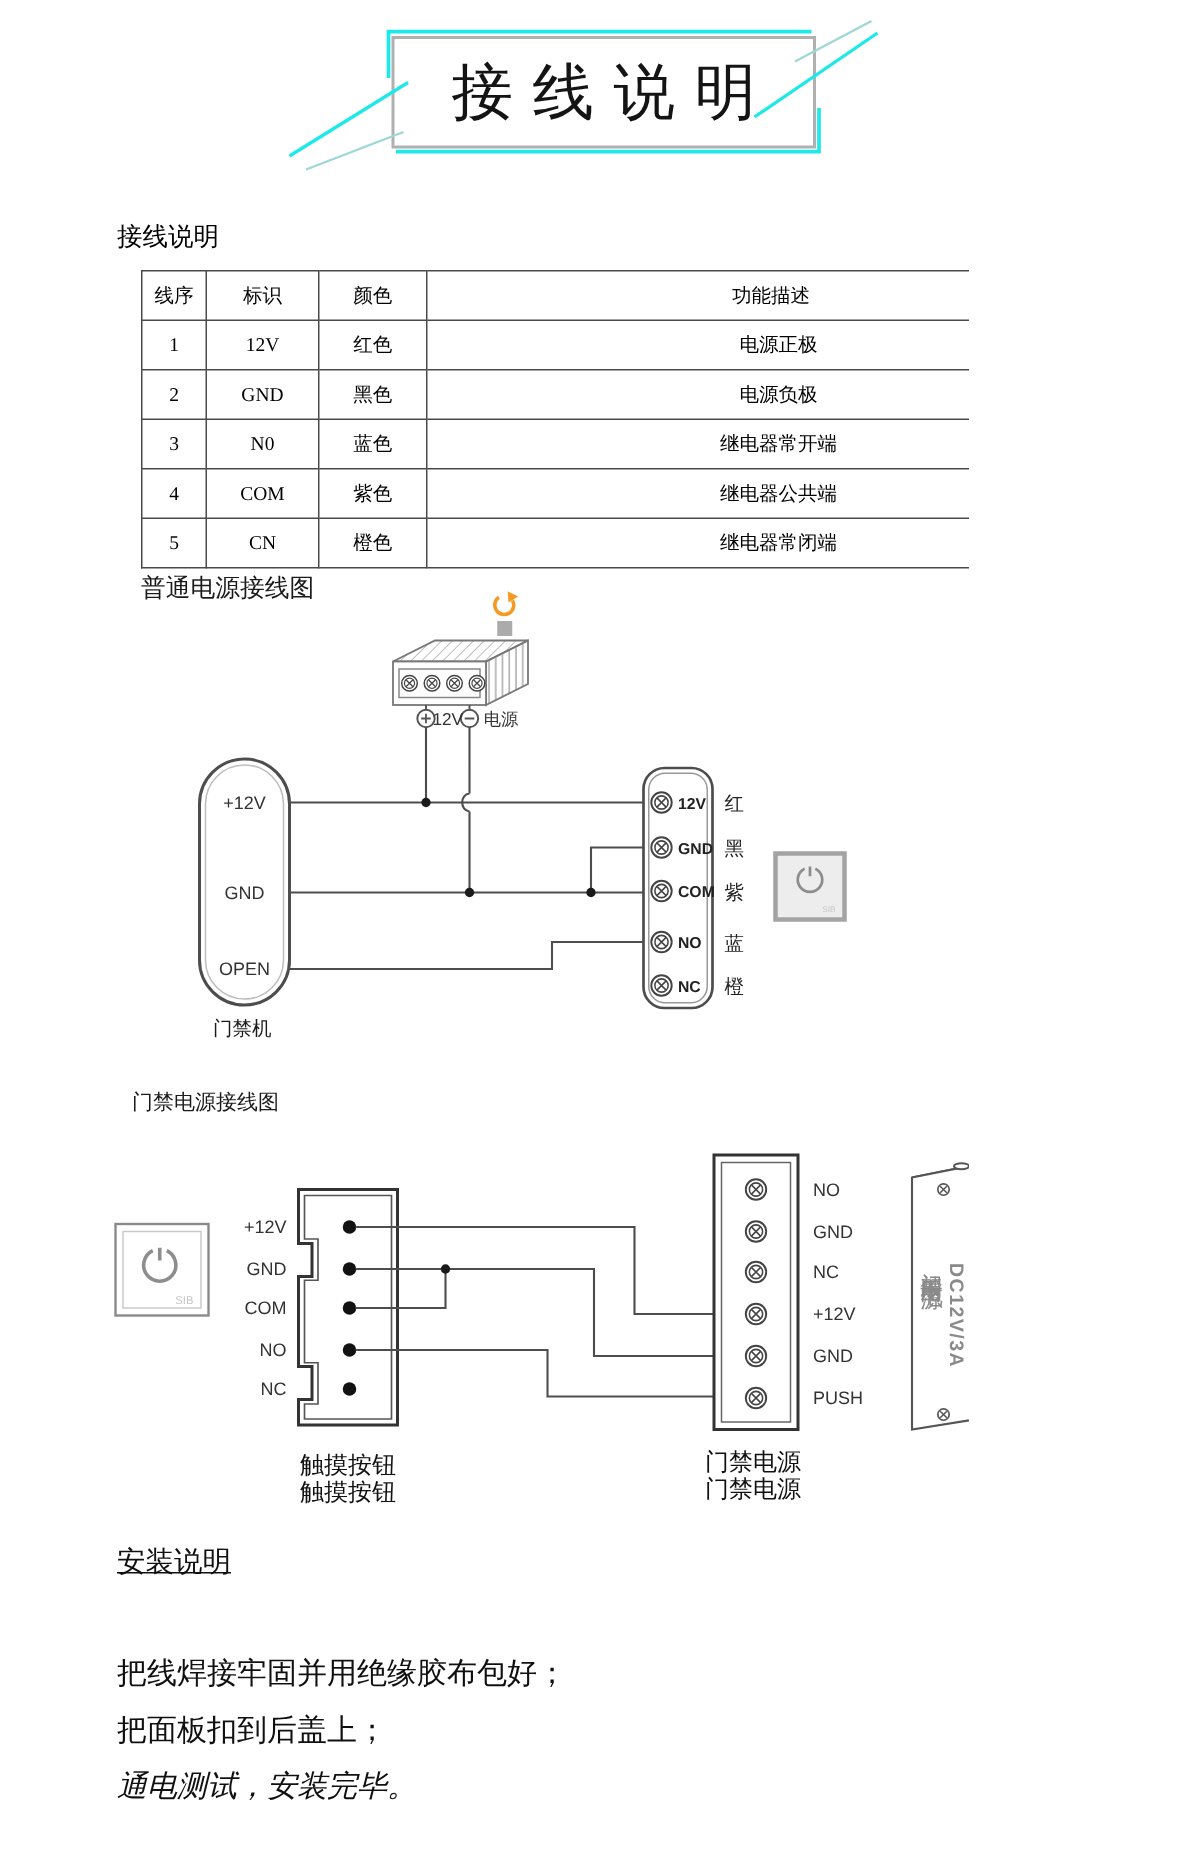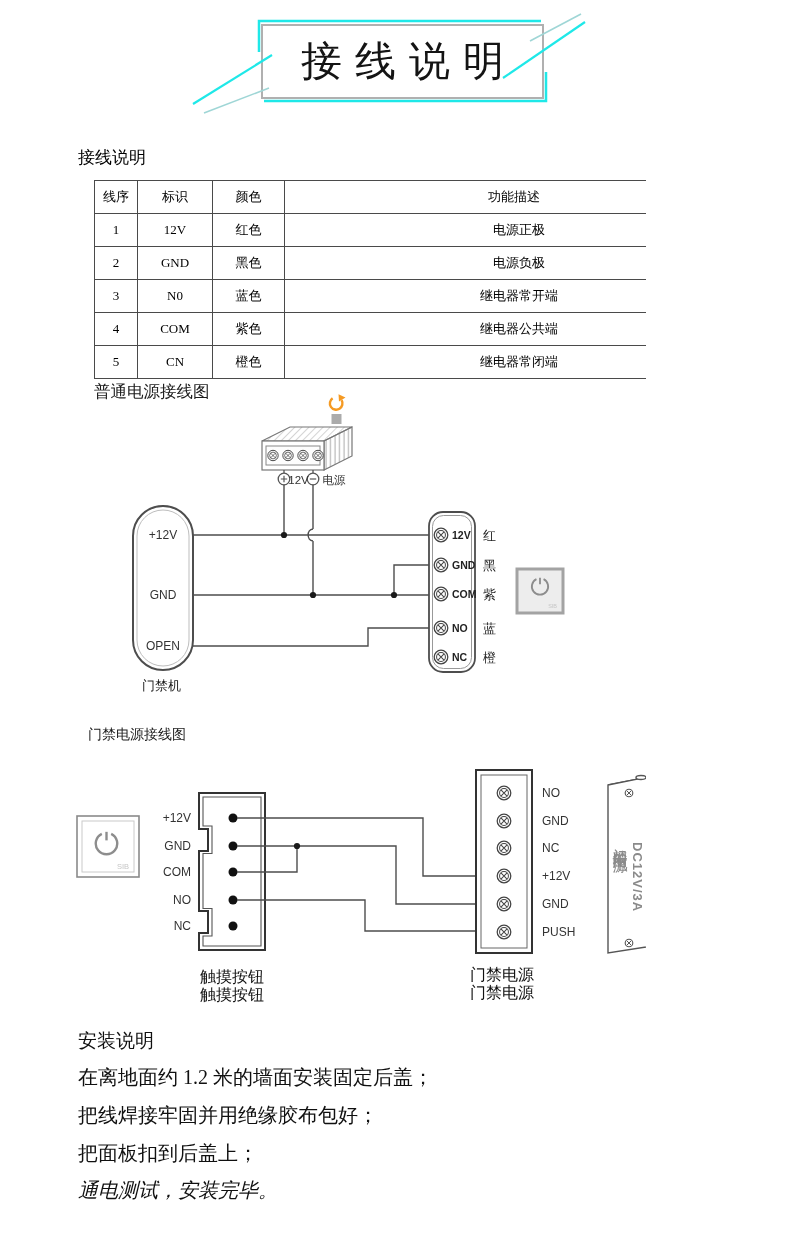--- a/index.html
+++ b/index.html
@@ -278,19 +278,18 @@
       <ellipse cx="668" cy="822" rx="2.8" ry="27" fill="none" stroke-width="1.1"></ellipse>
       <ellipse cx="679" cy="816" rx="2.8" ry="27" fill="none" stroke-width="1.1"></ellipse>
       <ellipse cx="668" cy="899" rx="2.8" ry="26" fill="none" stroke-width="1.1"></ellipse>
       <ellipse cx="679" cy="893" rx="2.8" ry="26" fill="none" stroke-width="1.1"></ellipse>
     </g>
   </svg>
 
   <div class="psu-cn">门禁专用电源</div>
   <div class="psu-model">DC12V/3A</div>
 
-  <div class="inst" style="top:1028px;font-size:19px;">安装说明</div>
-  <div class="inst" style="top:1064px;">在离地面约 1.2 米的墙面安装固定后盖；</div>
+  <div class="inst" style="top:1028px;font-size:19px;text-decoration:underline;">安装说明</div>
   <div class="inst" style="top:1140px;">把面板扣到后盖上；</div>
   <div class="inst" style="top:1102px;">把线焊接牢固并用绝缘胶布包好；</div>
   <div class="inst" style="top:1177px;font-style:italic;">通电测试，安装完毕。</div>
 
 </div>
 
 </body></html>

